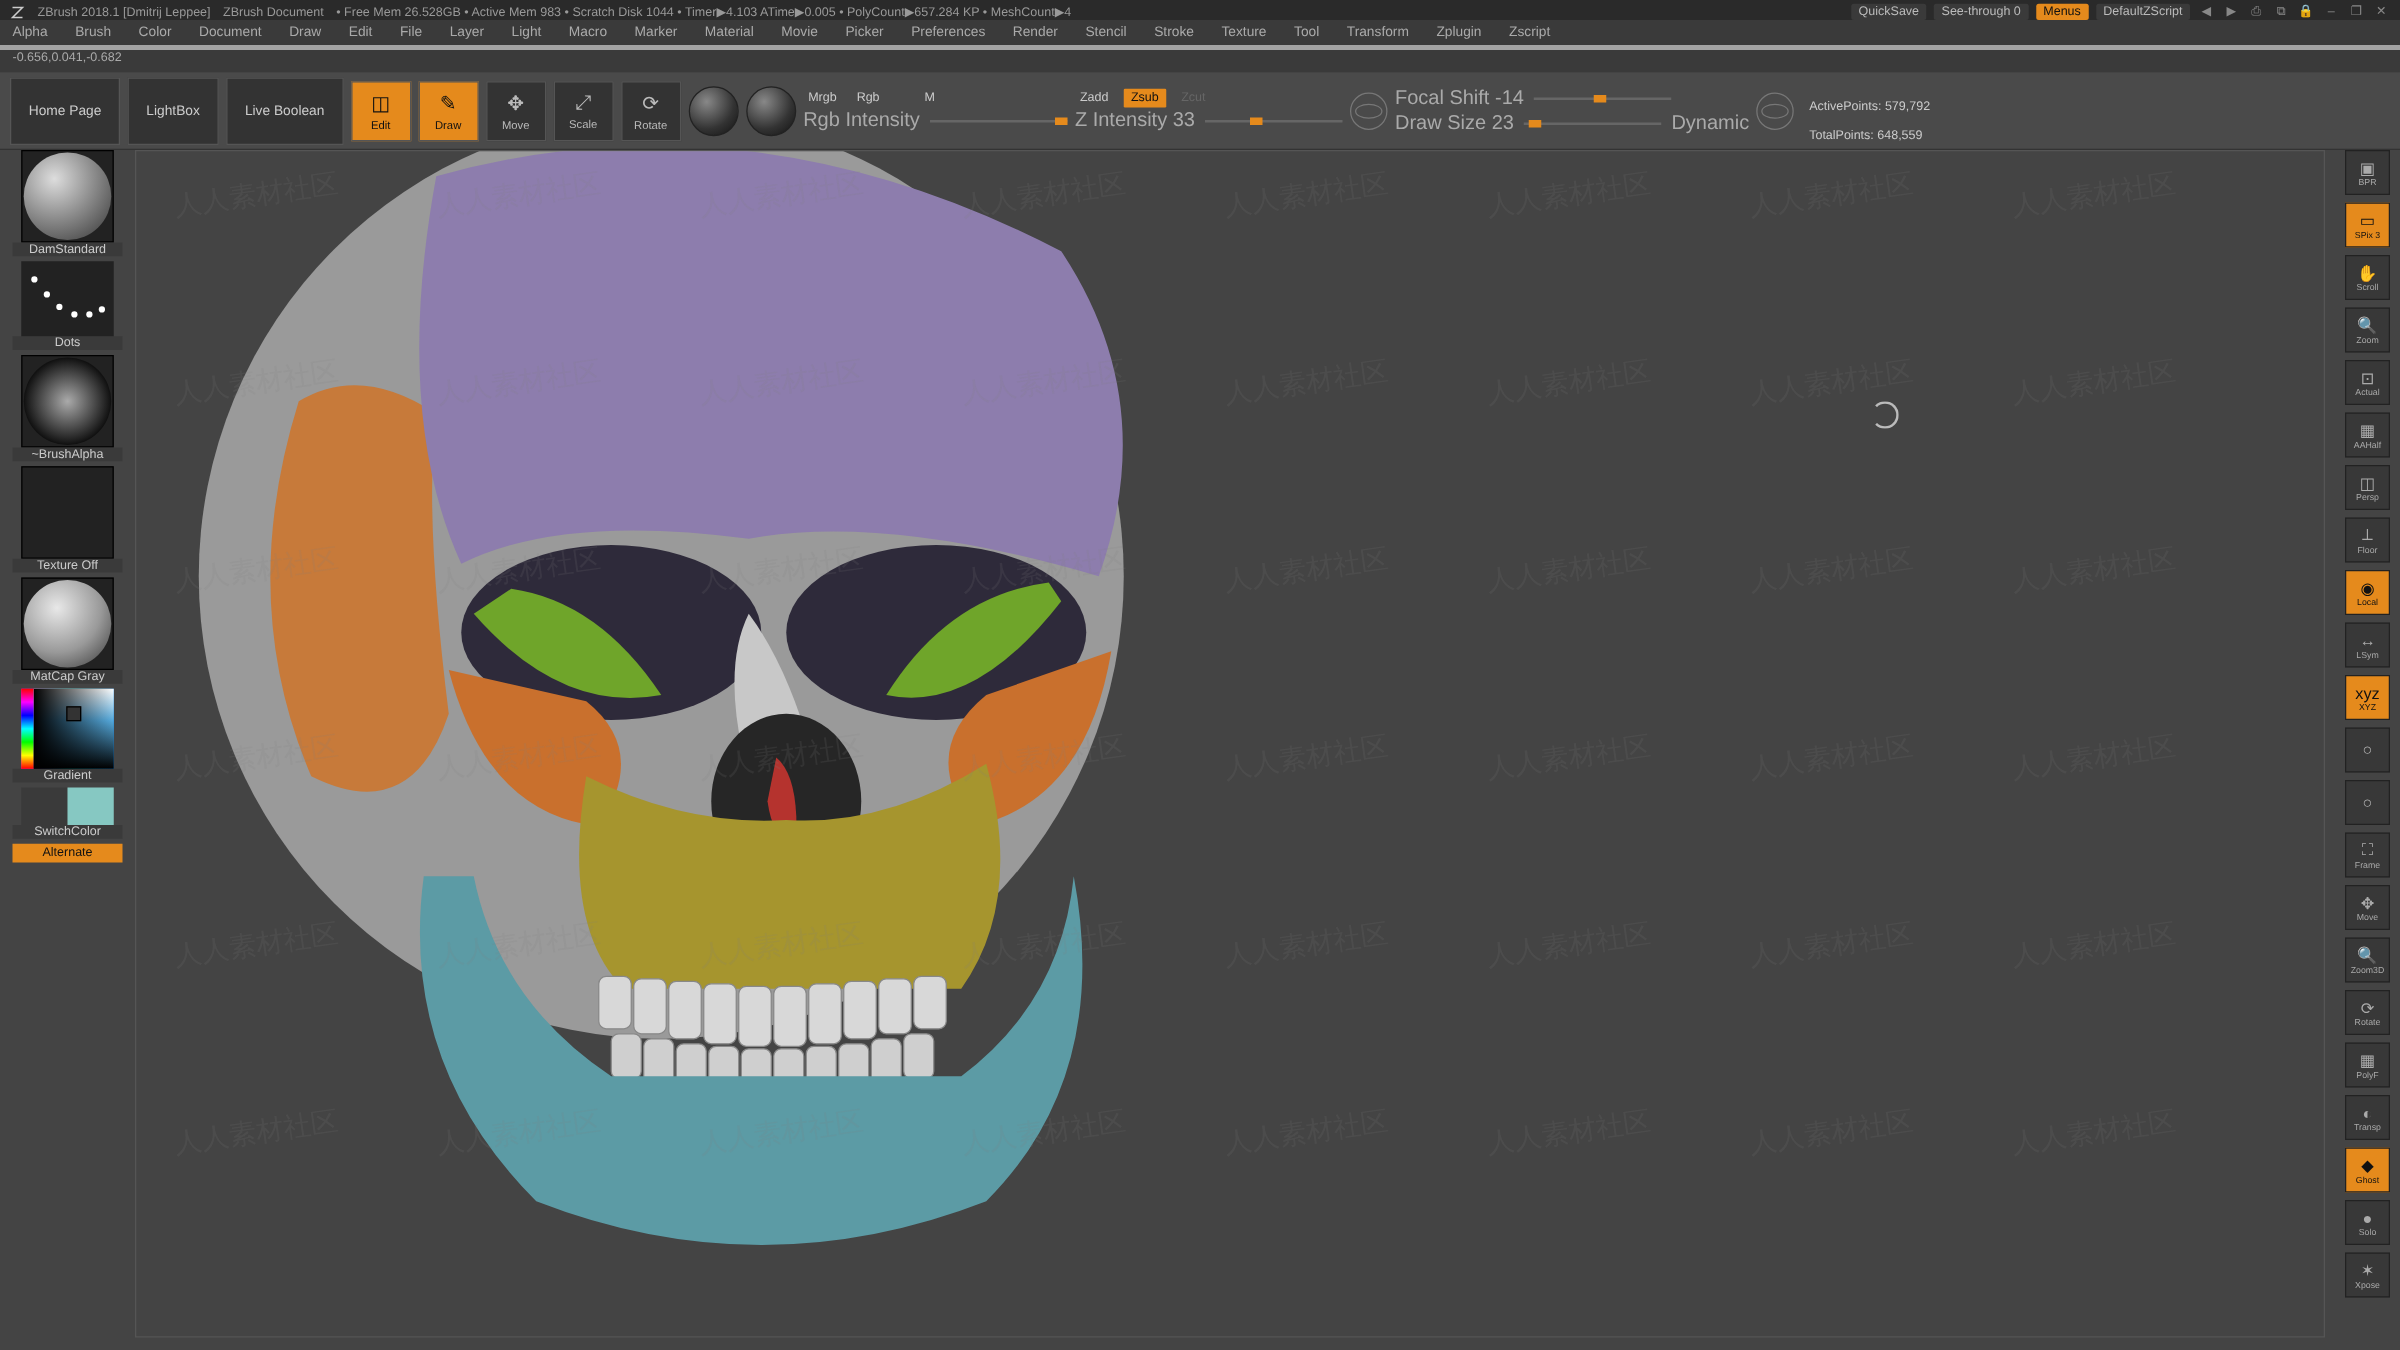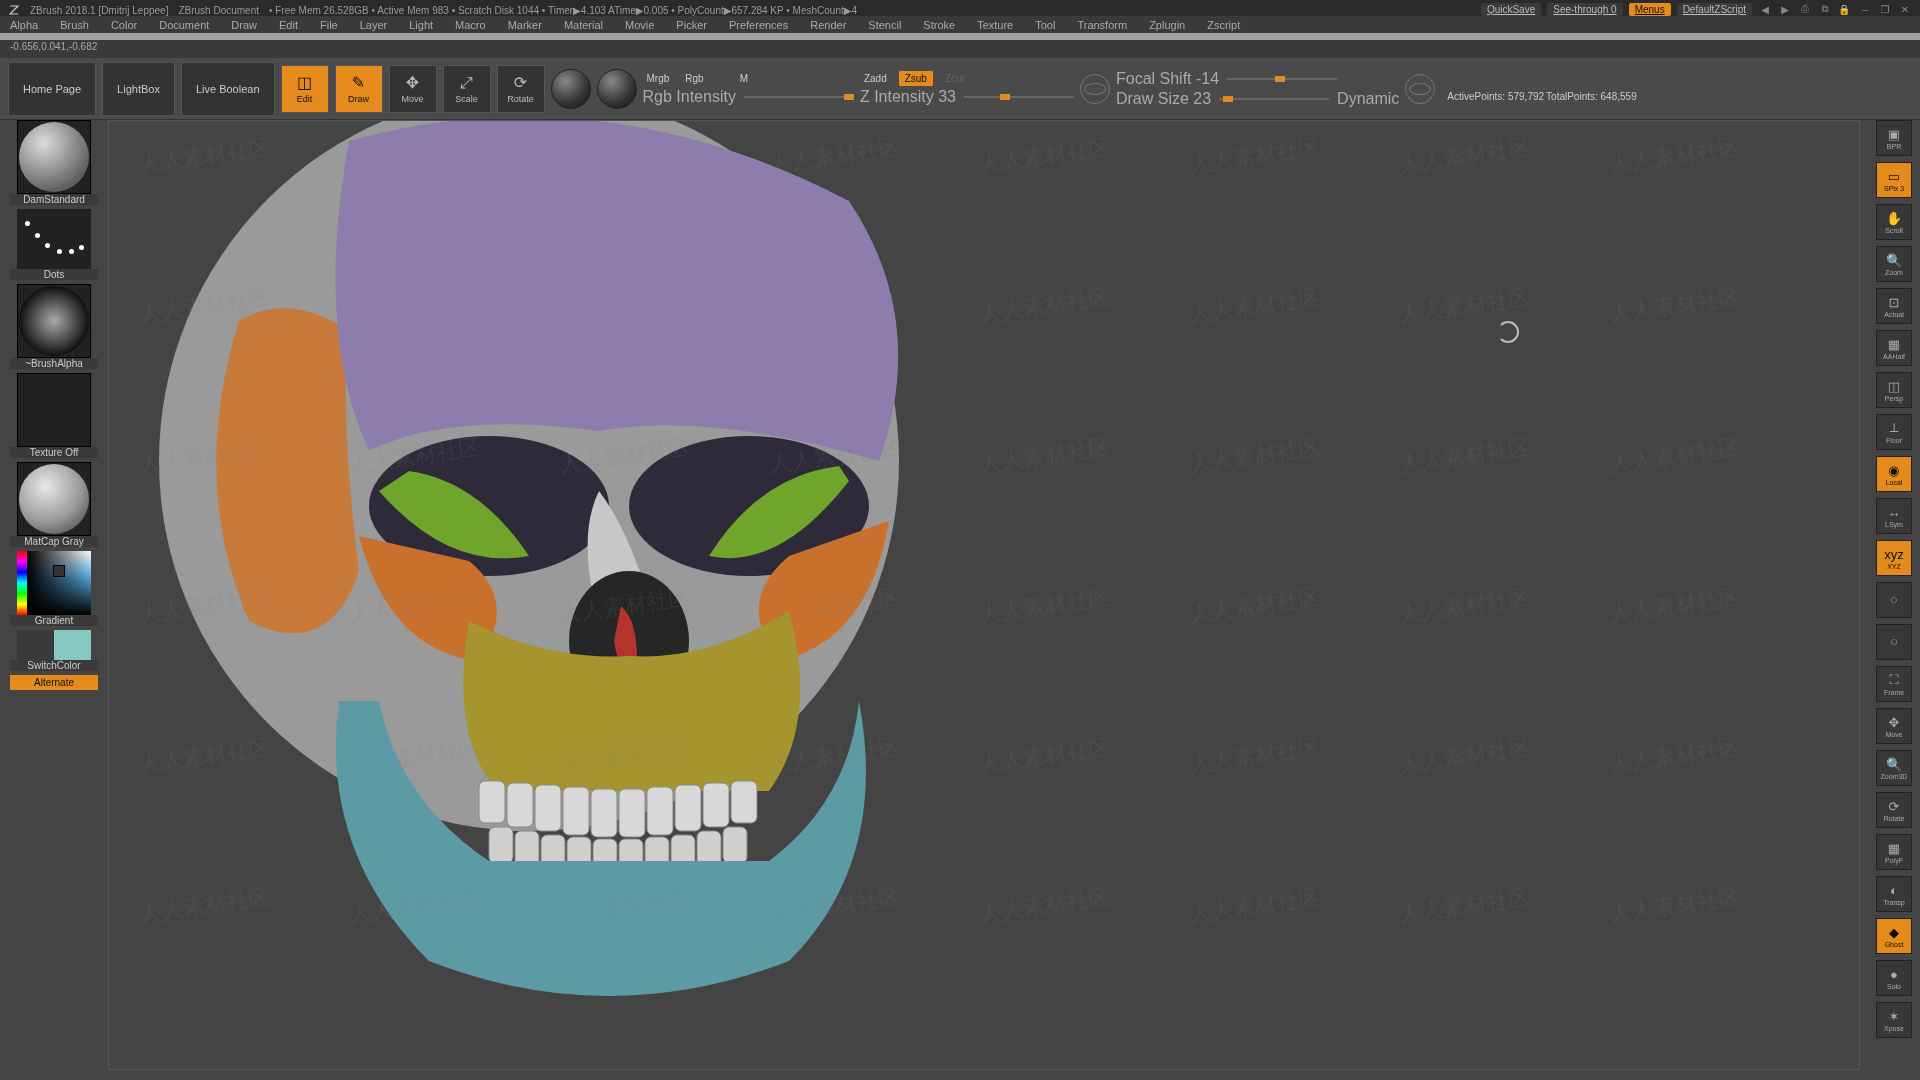--- a/index.html
+++ b/index.html
@@ -2,26 +2,26 @@
 <html><head>
 <meta charset="utf-8">
 <style>
 * { margin:0; padding:0; box-sizing:border-box; font-family:Arial,Helvetica,sans-serif; }
 body { background:#444444; color:#bbb; width:1920px; height:1080px; overflow:hidden; position:relative; user-select:none; }
 
 
 .title-bar { height:16px; background:#2a2a2a; display:flex; align-items:flex-end; padding:0 8px; font-size:10px; color:#999; gap:10px; }
 .title-bar .zlogo { width:12px; height:12px; display:flex; align-items:center; }
 .title-bar .right { margin-left:auto; display:flex; gap:6px; align-items:center; }
-.title-bar .btn { background:#3a3a3a; padding:1px 6px; border-radius:2px; color:#bbb; cursor:pointer;text-decoration:underline; }
+.title-bar .btn { background:#3a3a3a; padding:1px 6px; border-radius:2px; color:#bbb; cursor:pointer; }
 .title-bar .btn.menus { background:#e58a1c; color:#111; }
 .title-bar .tiny-icon { width:14px; height:14px; display:flex; align-items:center; justify-content:center; color:#888; font-size:10px; }
 
 
-.menu-bar { height:24px; background:#3a3a3a; border-bottom:7px solid #a3a3a3; display:flex; align-items:center; padding:0 10px; gap:22px; font-size:11px; color:#aaa; }
+.menu-bar { height:24px; background:#3a3a3a; border-bottom:4px solid #a3a3a3; display:flex; align-items:center; padding:0 10px; gap:22px; font-size:11px; color:#aaa; }
 .menu-bar span { cursor:pointer; }
 
 
 .status-line { height:18px; background:#3a3a3a; padding:1px 10px; font-size:10px; color:#aaa; }
 
 
 .top-shelf { height:62px; background:#4a4a4a; display:flex; align-items:center; padding:4px 8px; gap:6px; border-bottom:1px solid #333; }
 .shelf-btn-wide { height:54px; padding:0 14px; background:#333; color:#ccc; font-size:11px; display:flex; align-items:center; justify-content:center; cursor:pointer; border:1px solid #555; }
 .shelf-icon-btn { width:48px; height:48px; background:#333; border:1px solid #555; display:flex; flex-direction:column; align-items:center; justify-content:center; gap:2px; cursor:pointer; }
 .shelf-icon-btn.orange { background:#e58a1c; color:#111; }
@@ -33,21 +33,21 @@
 .slider-row { display:flex; align-items:center; gap:8px; font-size:10px; color:#bbb; position:relative; }
 .slider-label { color:#ccc; cursor:pointer; padding:2px 4px; }
 .slider-label.orange { background:#e58a1c; color:#111; padding:2px 6px; border-radius:1px; }
 .slider-track { height:2px; background:#666; width:110px; position:relative; }
 .slider-handle { width:10px; height:6px; background:#e58a1c; position:absolute; top:-2px; }
 .tiny-text { font-size:16px; color:#aaa; }
 
 .gyro-ico { width:30px; height:30px; border-radius:50%; border:1px solid #777; position:relative; display:flex; align-items:center; justify-content:center; }
 .gyro-ico:before { content:""; width:20px; height:10px; border:1px solid #777; border-radius:50%; position:absolute; }
 
-.points-info { display:flex; flex-direction:row; gap:2px; font-size:10px; color:#ccc; padding-left:6px;margin-top:16px; }
+.points-info { display:flex; flex-direction:column; gap:12px; font-size:10px; color:#ccc; padding-left:6px;margin-top:16px; }
 
 
 .left-panel { position:absolute; left:10px; top:120px; width:88px; display:flex; flex-direction:column; align-items:center; gap:4px; }
 .lp-item { width:88px; display:flex; flex-direction:column; align-items:center; }
 .lp-thumb { width:74px; height:74px; background:#222; border:1px solid #000; display:flex; align-items:center; justify-content:center; }
 .lp-label { width:100%; font-size:10px; color:#ccc; text-align:center; padding:0 0; background:#3a3a3a; }
 .brush-sphere { width:70px; height:70px; border-radius:50%; background:radial-gradient(circle at 35% 30%, #ddd, #888 50%, #333); }
 .dots-thumb { width:74px; height:60px; background:#222; position:relative; }
 .dots-thumb span { position:absolute; width:5px; height:5px; background:#fff; border-radius:50%; }
 .alpha-sphere { width:70px; height:70px; border-radius:50%; background:radial-gradient(circle at 50% 50%, #aaa, #111 70%); }

